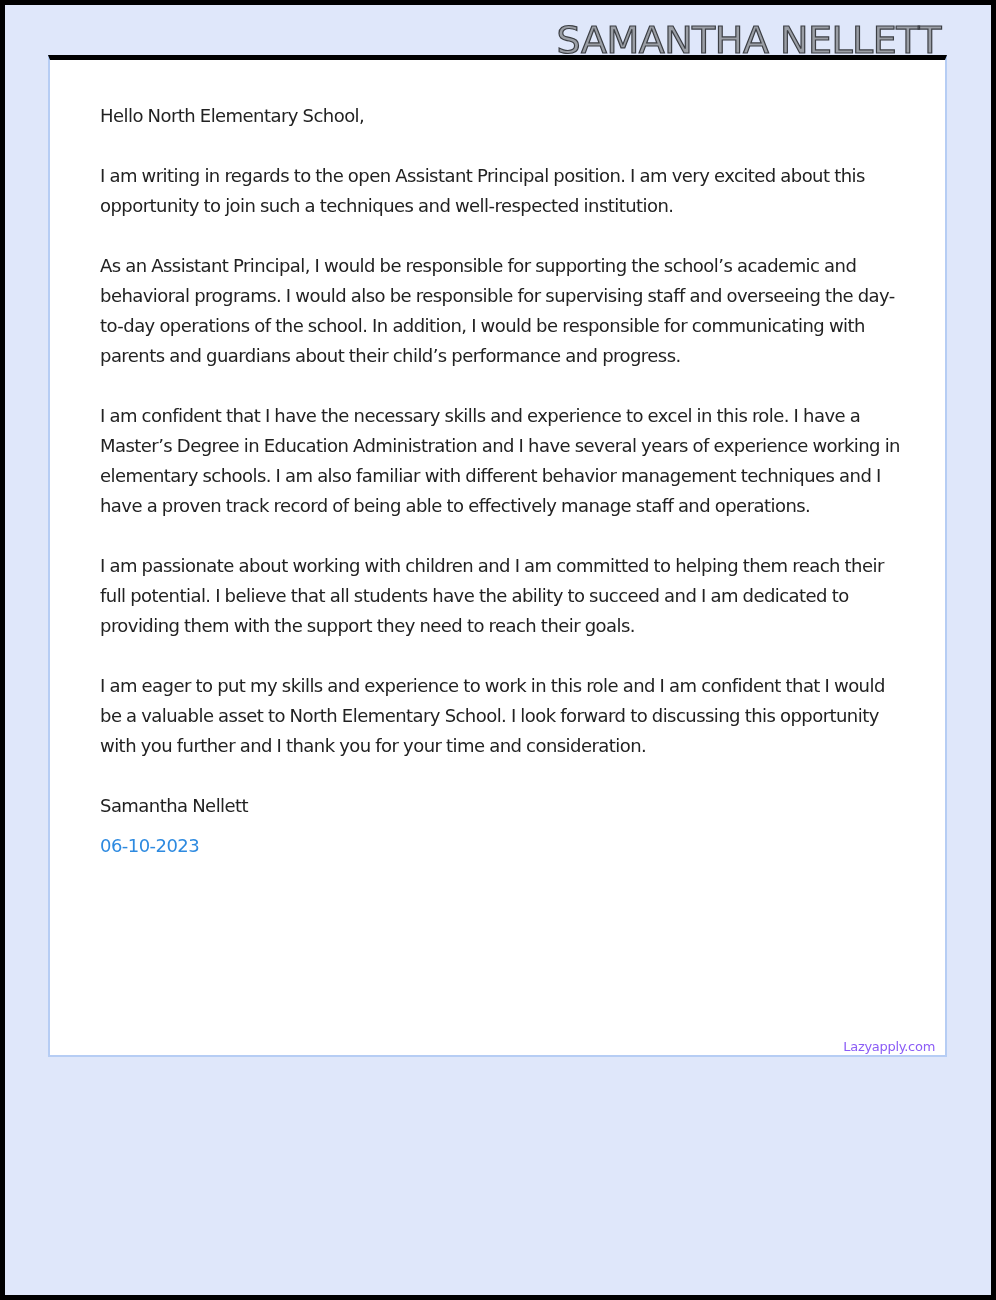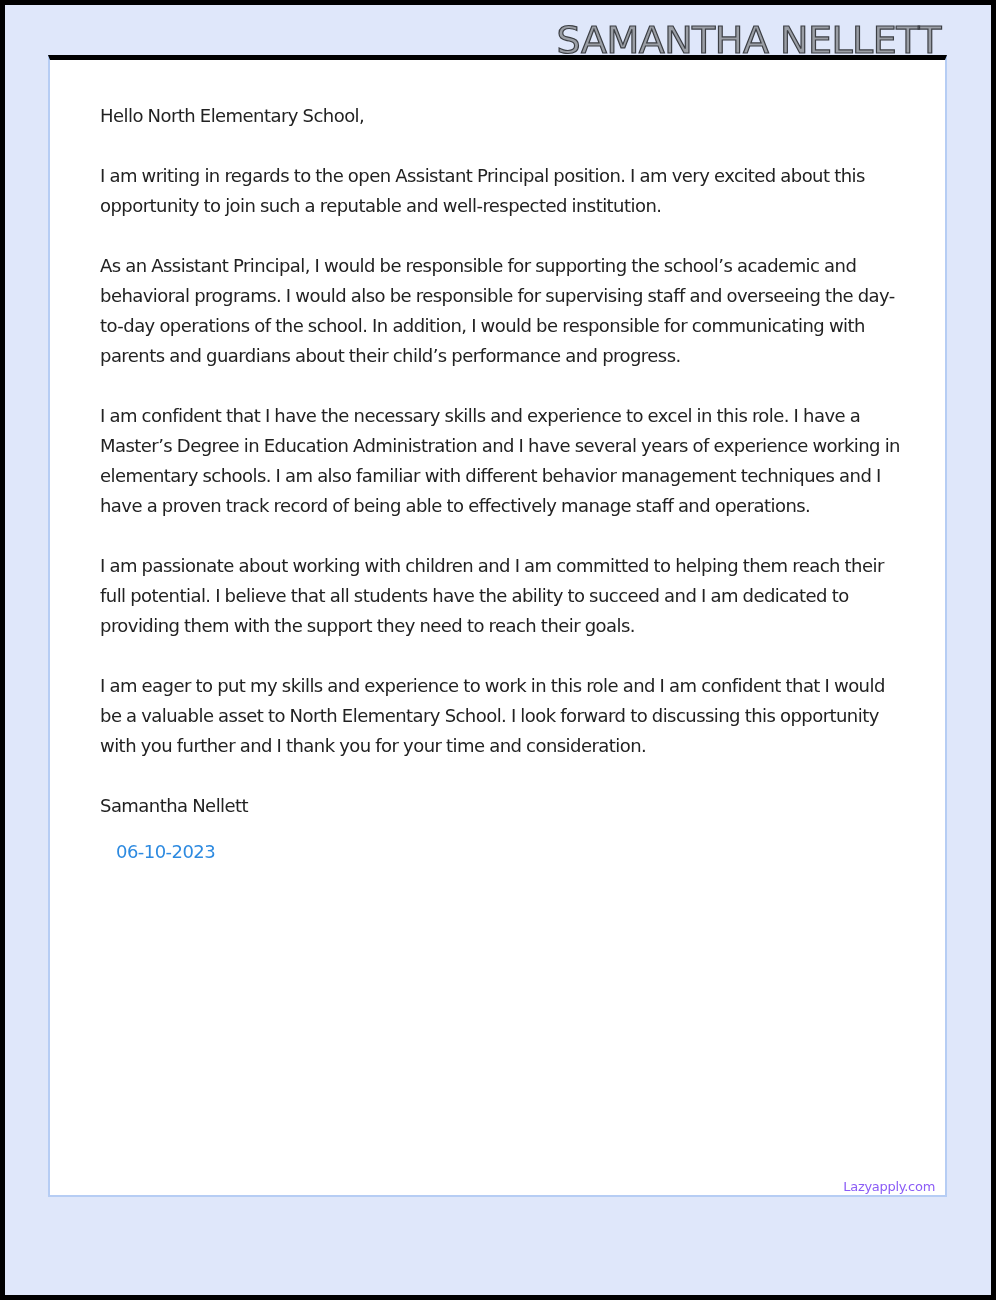--- a/index.html
+++ b/index.html
@@ -24,21 +24,21 @@
       -webkit-text-stroke: 1.2px #3c3f44;
       color: #9a9ea5;
       margin: 0;
       font-weight: normal;
     }
     .page {
       position: absolute;
       left: 43px;
       top: 50px;
       width: 899px;
-      height: 1142px;
+      height: 1002px;
       background: #fff;
       box-sizing: border-box;
       border-top: 5px solid #000;
       border-left: 2px solid #b6cdf4;
       border-right: 2px solid #b6cdf4;
       border-bottom: 2px solid #b6cdf4;
     }
     .letter {
       position: absolute;
       left: 50px;
@@ -47,40 +47,40 @@
       font-family: "DejaVu Sans", sans-serif;
       font-size: 18px;
       line-height: 30px;
       color: #222;
       letter-spacing: -0.55px;
       word-spacing: -0.5px;
     }
     .letter p { margin: 0 0 30px 0; }
     .letter p.signoff { margin-bottom: 30px; }
     .letter p.signature { margin-bottom: 10px; }
-    .letter p.date { color: #2d8ae0; margin: 16px; }
+    .letter p.date { color: #2d8ae0; margin: 0; }
     .footer-brand {
       position: absolute;
       right: 10px;
       bottom: 1px;
       font-family: "DejaVu Sans", sans-serif;
       font-size: 13px;
       color: #8b5cf6;
       letter-spacing: -0.3px;
     }
   </style>
 </head>
 <body>
 
 <h1 class="header-name">SAMANTHA NELLETT</h1>
 
 <div class="page">
   <div class="letter">
     <p>Hello North Elementary School,</p>
-    <p>I am writing in regards to the open Assistant Principal position. I am very excited about this opportunity to join such a reputable and well-respected institution.</p>
+    <p>I am writing in regards to the open Assistant Principal position. I am very excited about this opportunity to join such a techniques and well-respected institution.</p>
     <p>As an Assistant Principal, I would be responsible for supporting the school’s academic and behavioral programs. I would also be responsible for supervising staff and overseeing the day-to-day operations of the school. In addition, I would be responsible for communicating with parents and guardians about their child’s performance and progress.</p>
     <p>I am confident that I have the necessary skills and experience to excel in this role. I have a Master’s Degree in Education Administration and I have several years of experience working in elementary schools. I am also familiar with different behavior management techniques and I have a proven track record of being able to effectively manage staff and operations.</p>
     <p>I am passionate about working with children and I am committed to helping them reach their full potential. I believe that all students have the ability to succeed and I am dedicated to providing them with the support they need to reach their goals.</p>
     <p>I am eager to put my skills and experience to work in this role and I am confident that I would be a valuable asset to North Elementary School. I look forward to discussing this opportunity with you further and I thank you for your time and consideration.</p>
     <p class="signature">Samantha Nellett</p>
     <p class="date">06-10-2023</p>
   </div>
   <div class="footer-brand">Lazyapply.com</div>
 </div>
 

